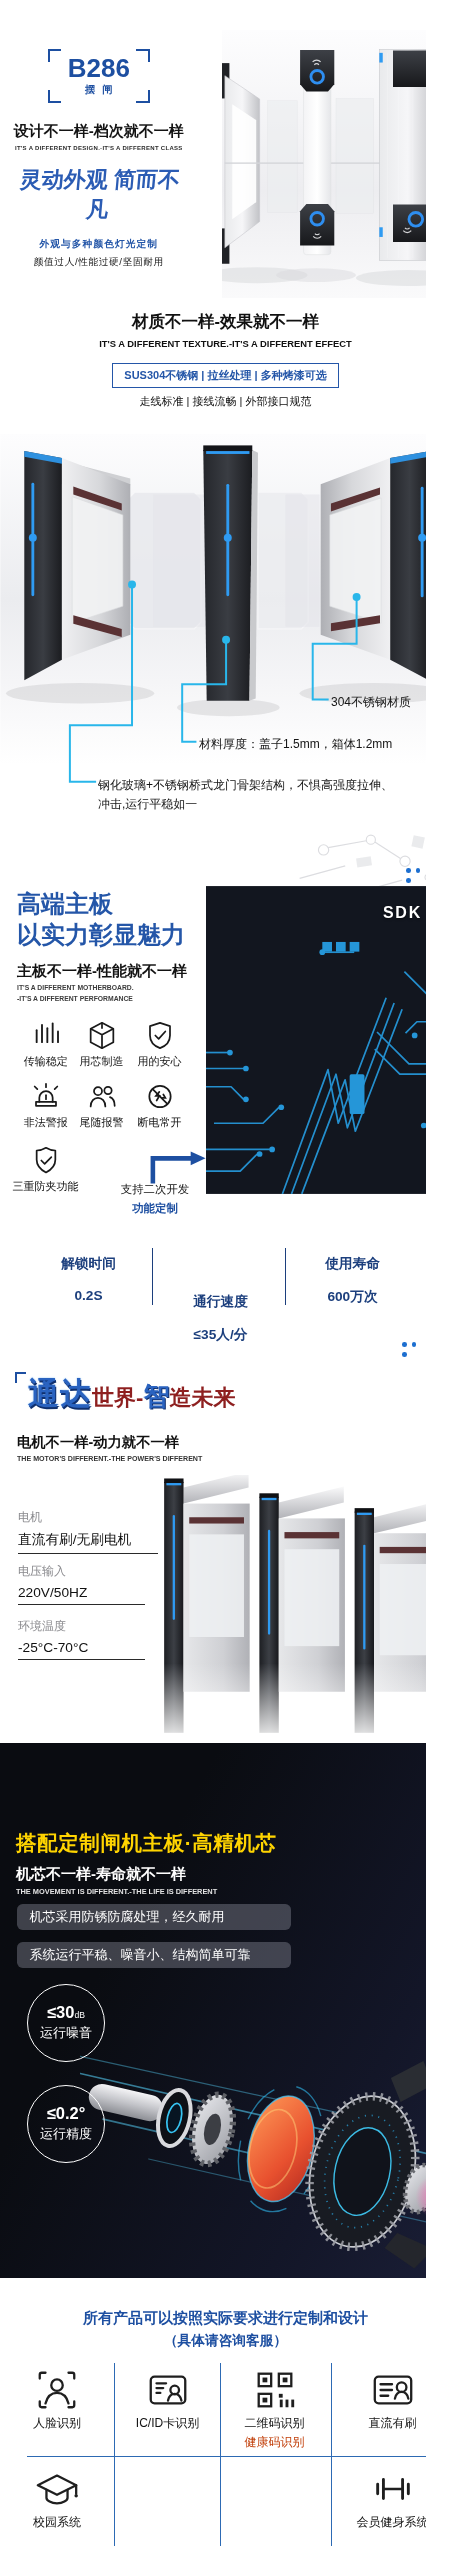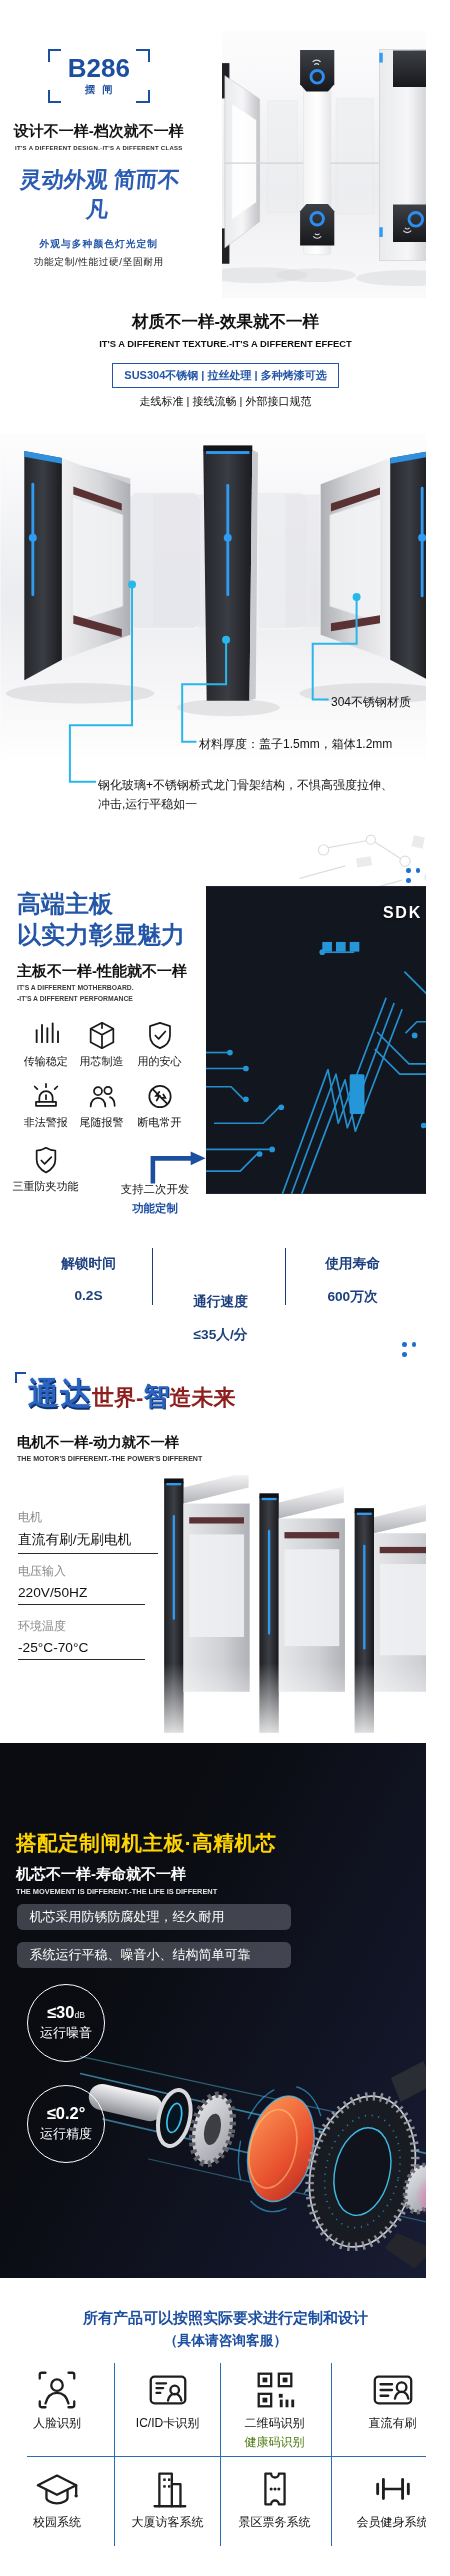--- a/index.html
+++ b/index.html
@@ -65,21 +65,21 @@
   .badge-circle{position:absolute;left:27px;width:76px;height:76px;border:1.7px solid #fff;border-radius:50%;color:#fff;display:flex;flex-direction:column;align-items:center;justify-content:center;}
   .badge-circle .v{font-size:16.5px;font-weight:600;line-height:1;}
   .badge-circle .v .u{font-size:8.6px;font-weight:500;}
   .badge-circle .l{margin-top:3.4px;font-size:13px;}
   
   .f-note1{left:0;top:2309px;width:451px;font-size:15px;font-weight:800;color:#1d4fa1;}
   .f-note2{left:0;top:2332px;width:451px;font-size:13.7px;font-weight:600;color:#1d4fa1;}
   .gline{position:absolute;background:#2d6ab4;}
   .svc{position:absolute;width:105px;text-align:center;}
   .svc .lbl{margin-top:2.3px;font-size:12px;color:#131313;font-weight:500;}
-  .svc .sub{margin-top:1.7px;font-size:12px;color:#4d7c0f;font-weight:500;}
+  .svc .sub{margin-top:1.7px;font-size:12px;color:#c2410c;font-weight:500;}
   svg{display:block;}
 </style>
 </head>
 <body>
 
 <div class="page">
 
   <svg class="abs" style="left:222px;top:30px;" width="228" height="268" viewBox="0 0 400 470">
     <defs>
       <linearGradient id="hbg" x1="0" y1="0" x2="0" y2="1">
@@ -156,21 +156,21 @@
       <span class="cnr tr"></span>
       <span class="cnr bl"></span>
       <span class="cnr br"></span>
       <div class="model-name">B286</div>
       <div class="model-sub">摆闸</div>
     </div>
     <div class="hero-title">设计不一样-档次就不一样</div>
     <div class="hero-title-en">IT'S A DIFFERENT DESIGN.-IT'S A DIFFERENT CLASS</div>
     <div class="hero-slogan">灵动外观 简而不凡</div>
     <div class="hero-feat-b">外观与多种颜色灯光定制</div>
-    <div class="hero-feat-k">功能定制/性能过硬/坚固耐用</div>
+    <div class="hero-feat-k">颜值过人/性能过硬/坚固耐用</div>
   </div>
 
   <div class="abs ctr t-title">材质不一样-效果就不一样</div>
   <div class="abs ctr t-en">IT'S A DIFFERENT TEXTURE.-IT'S A DIFFERENT EFFECT</div>
   <div class="abs ctr t-badge-wrap">
     <span class="t-badge">SUS304不锈钢 | 拉丝处理 | 多种烤漆可选</span>
   </div>
   <div class="abs ctr t-sub">走线标准 | 接线流畅 | 外部接口规范</div>
 
   <svg class="abs" style="left:0;top:434px;" width="451" height="399" viewBox="0 0 790 700">
@@ -637,47 +637,20 @@
     <svg width="46" height="46" viewBox="0 0 48 48" style="margin:0 auto;">
       <g stroke="#1f1f1f" stroke-width="2.4" fill="none" stroke-linecap="round" stroke-linejoin="round">
         <path d="M24 10 L44 20 L24 30 L4 20 Z"></path>
         <path d="M13 25 v8 c0 3 5 6 11 6 s11 -3 11 -6 v-8"></path>
         <path d="M44 20 v9"></path>
       </g>
       <circle cx="44" cy="31" r="1.8" fill="#1f1f1f"></circle>
     </svg>
     <div class="lbl">校园系统</div>
   </div>
-  <div class="svc" style="left:115px;top:2466px;">
-    <svg width="46" height="46" viewBox="0 0 48 48" style="margin:0 auto;">
-      <g stroke="#1f1f1f" stroke-width="2.4" fill="none" stroke-linecap="round" stroke-linejoin="round">
-        <path d="M15 42 V8 h13 v34"></path>
-        <path d="M28 19 h9 v23"></path>
-        <path d="M10 42 h32"></path>
-      </g>
-      <g fill="#1f1f1f">
-        <rect x="19" y="13" width="2.6" height="2.6"></rect>
-          <rect x="24" y="13" width="2.6" height="2.6"></rect>
-        <rect x="19" y="20" width="2.6" height="2.6"></rect>
-          <rect x="24" y="20" width="2.6" height="2.6"></rect>
-      </g>
-    </svg>
-    <div class="lbl">大厦访客系统</div>
-  </div>
-  <div class="svc" style="left:222px;top:2466px;">
-    <svg width="46" height="46" viewBox="0 0 48 48" style="margin:0 auto;">
-      <path d="M14 8 h6 a4 4 0 0 0 8 0 h6 v32 h-6 a4 4 0 0 0 -8 0 h-6 Z" stroke="#1f1f1f" stroke-width="2.4" fill="none" stroke-linejoin="round"></path>
-      <g fill="#1f1f1f">
-        <circle cx="20" cy="24" r="1.6"></circle>
-          <circle cx="24" cy="24" r="1.6"></circle>
-          <circle cx="28" cy="24" r="1.6"></circle>
-      </g>
-    </svg>
-    <div class="lbl">景区票务系统</div>
-  </div>
   <div class="svc" style="left:340px;top:2466px;">
     <svg width="46" height="46" viewBox="0 0 48 48" style="margin:0 auto;">
       <g stroke="#1f1f1f" stroke-width="3" fill="none" stroke-linecap="round">
         <path d="M8 19 v10 M14 14 v20 M34 14 v20 M40 19 v10"></path>
         <path d="M14 24 h20" stroke-width="2.6"></path>
       </g>
     </svg>
     <div class="lbl">会员健身系统</div>
   </div>
 

